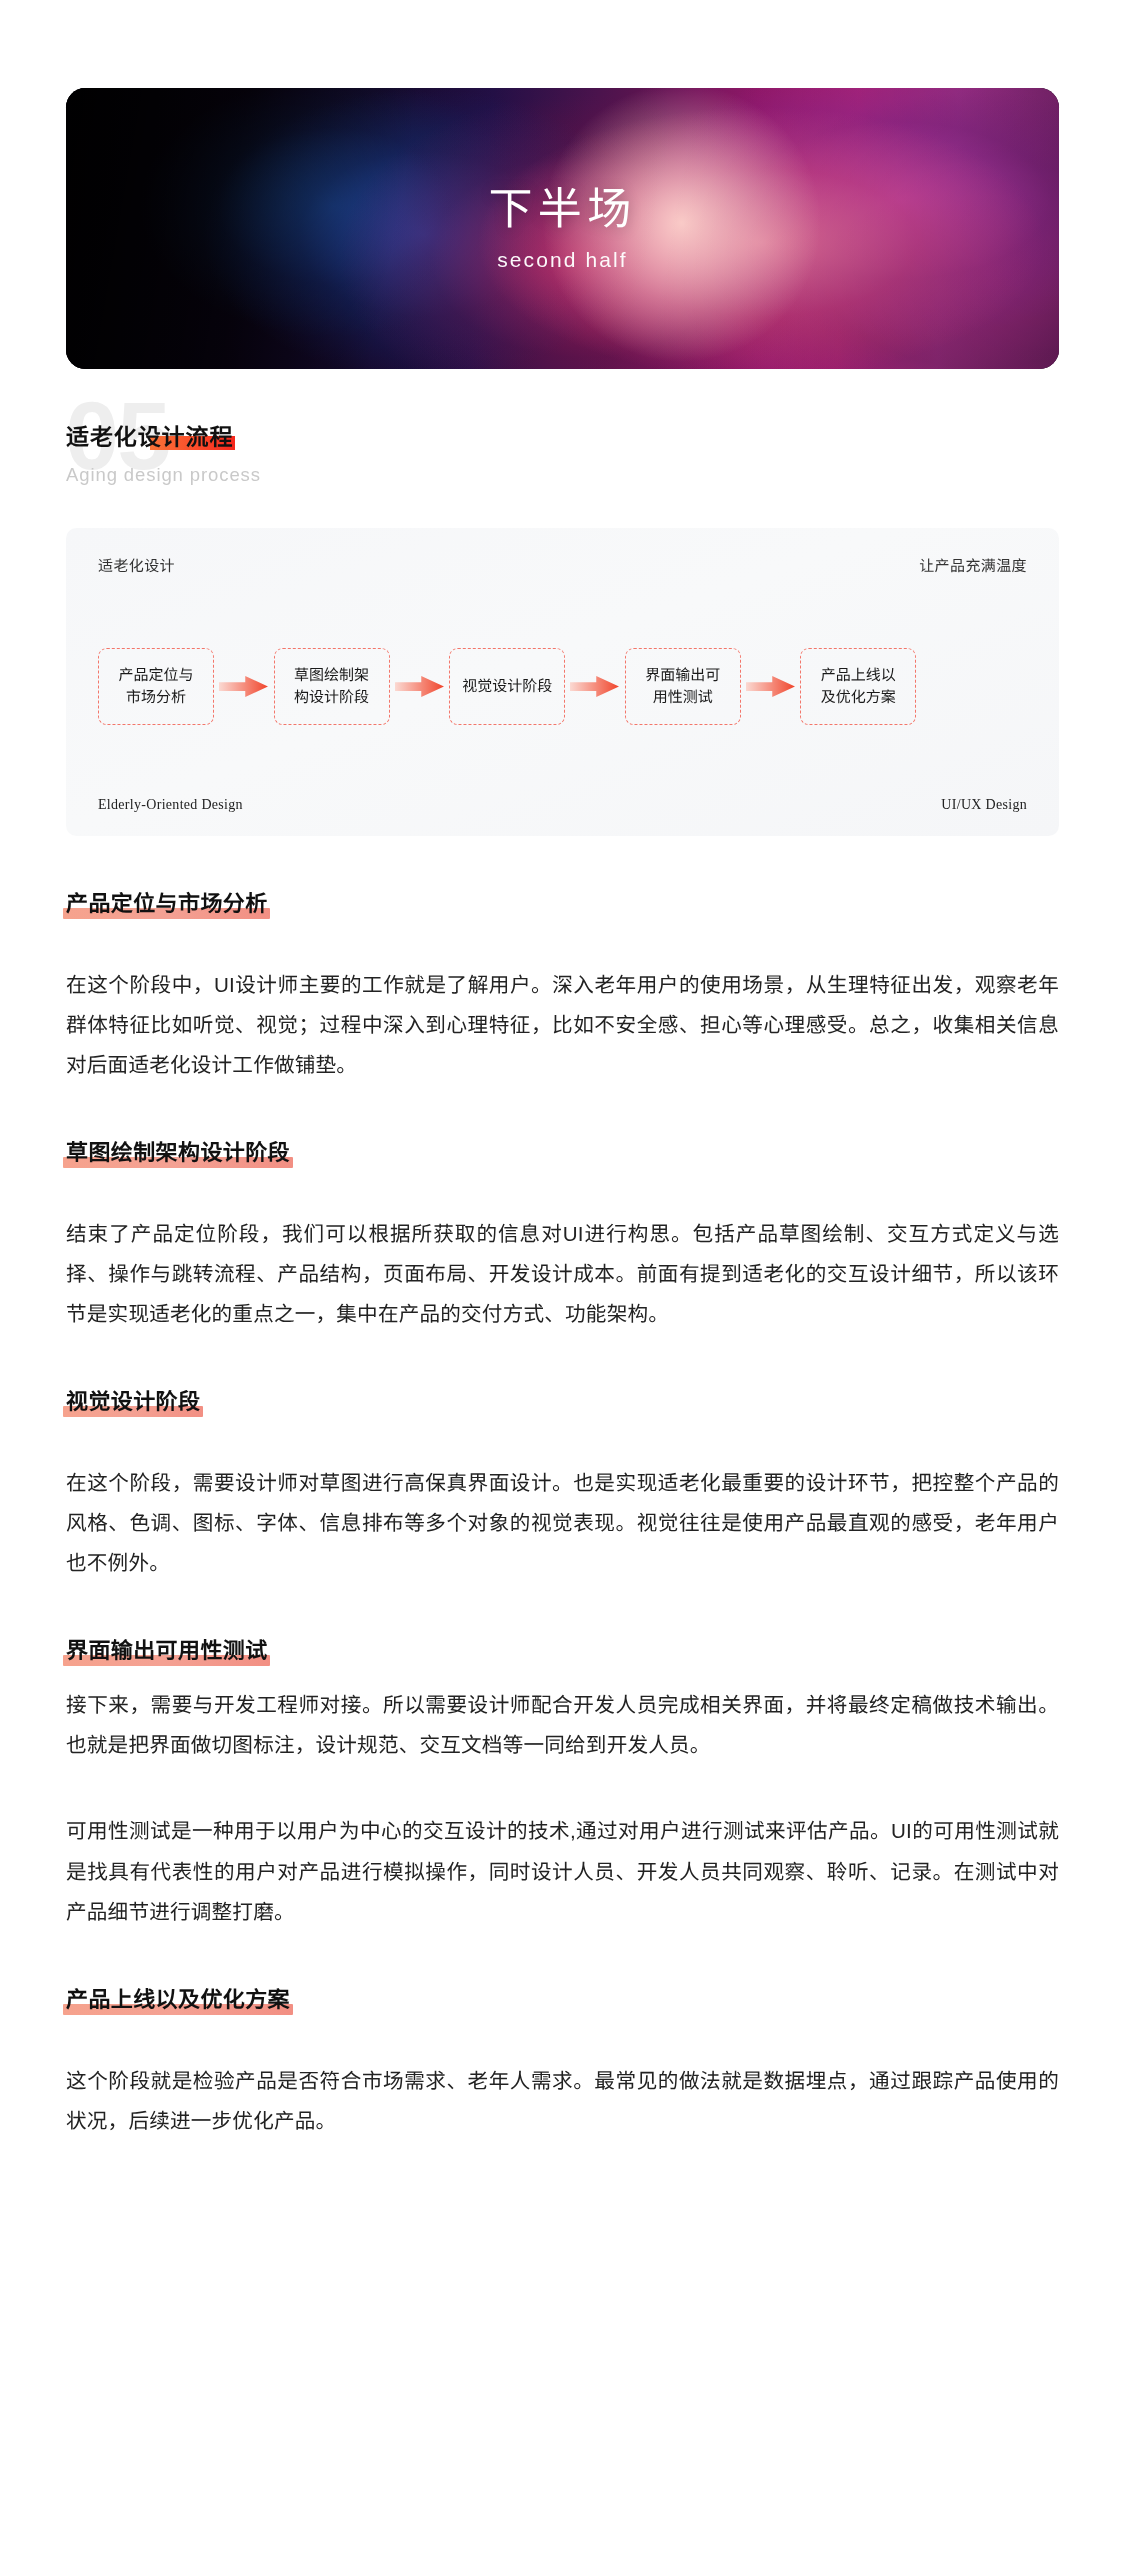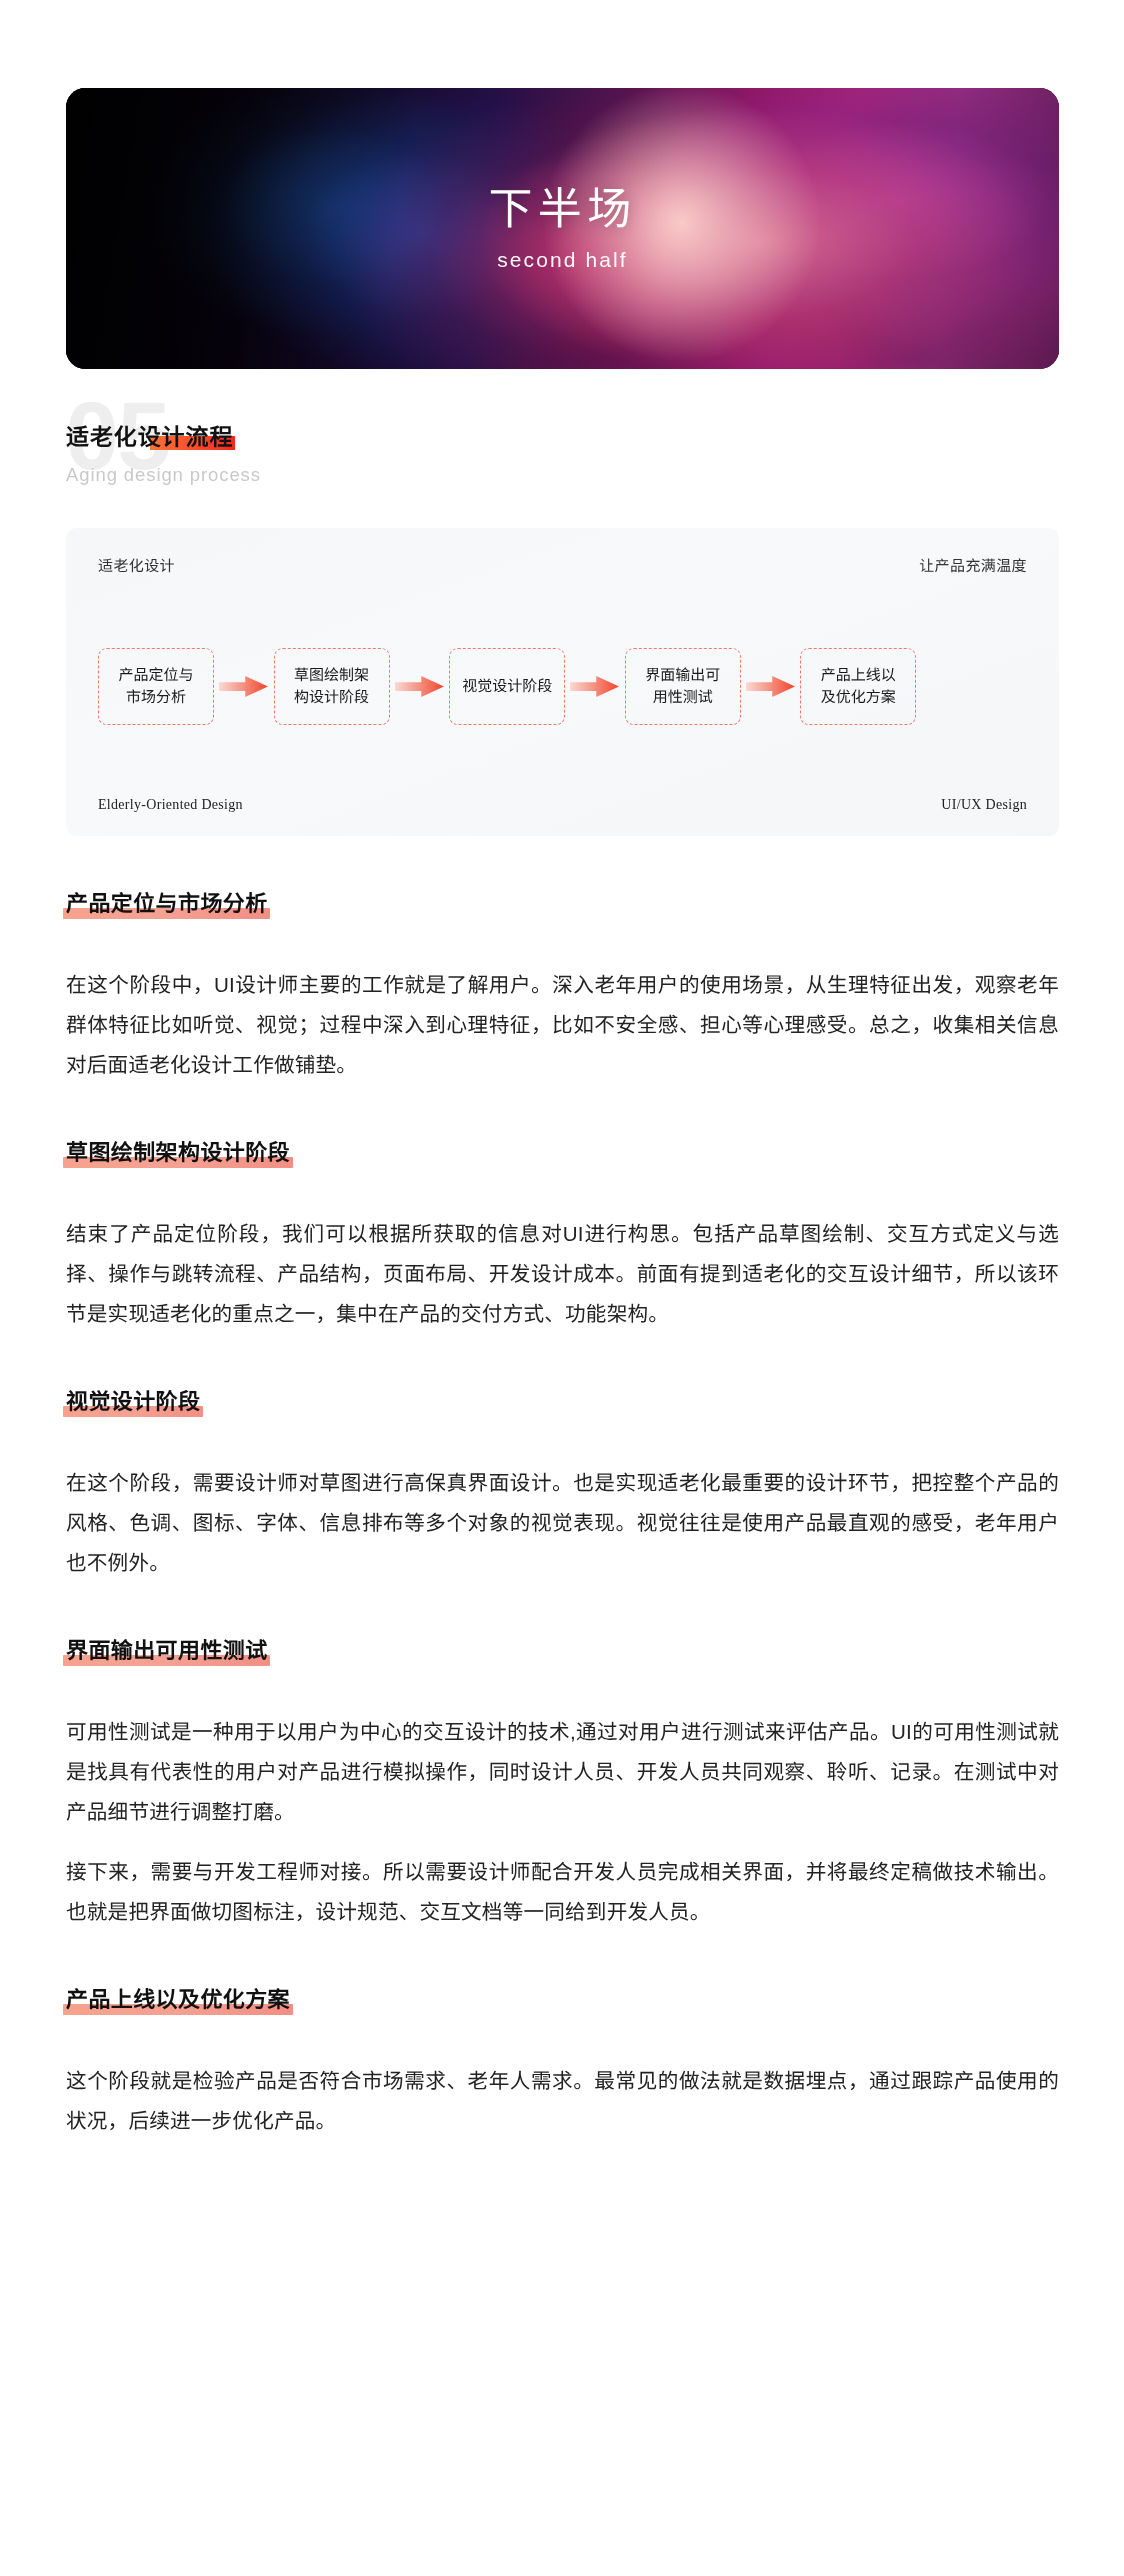--- a/index.html
+++ b/index.html
@@ -354,22 +354,22 @@
       <span>视觉设计阶段</span>
       <span class="hl"></span>
     </h3>
     <p class="body">在这个阶段，需要设计师对草图进行高保真界面设计。也是实现适老化最重要的设计环节，把控整个产品的风格、色调、图标、字体、信息排布等多个对象的视觉表现。视觉往往是使用产品最直观的感受，老年用户也不例外。</p>
 
     
     <h3 class="sub-head">
       <span>界面输出可用性测试</span>
       <span class="hl"></span>
     </h3>
+    <p class="body tight">接下来，需要与开发工程师对接。所以需要设计师配合开发人员完成相关界面，并将最终定稿做技术输出。也就是把界面做切图标注，设计规范、交互文档等一同给到开发人员。</p>
     <p class="body">可用性测试是一种用于以用户为中心的交互设计的技术,通过对用户进行测试来评估产品。UI的可用性测试就是找具有代表性的用户对产品进行模拟操作，同时设计人员、开发人员共同观察、聆听、记录。在测试中对产品细节进行调整打磨。</p>
-    <p class="body tight">接下来，需要与开发工程师对接。所以需要设计师配合开发人员完成相关界面，并将最终定稿做技术输出。也就是把界面做切图标注，设计规范、交互文档等一同给到开发人员。</p>
 
     
     <h3 class="sub-head">
       <span>产品上线以及优化方案</span>
       <span class="hl"></span>
     </h3>
     <p class="body">这个阶段就是检验产品是否符合市场需求、老年人需求。最常见的做法就是数据埋点，通过跟踪产品使用的状况，后续进一步优化产品。</p>
 
   </div>
 </div>

